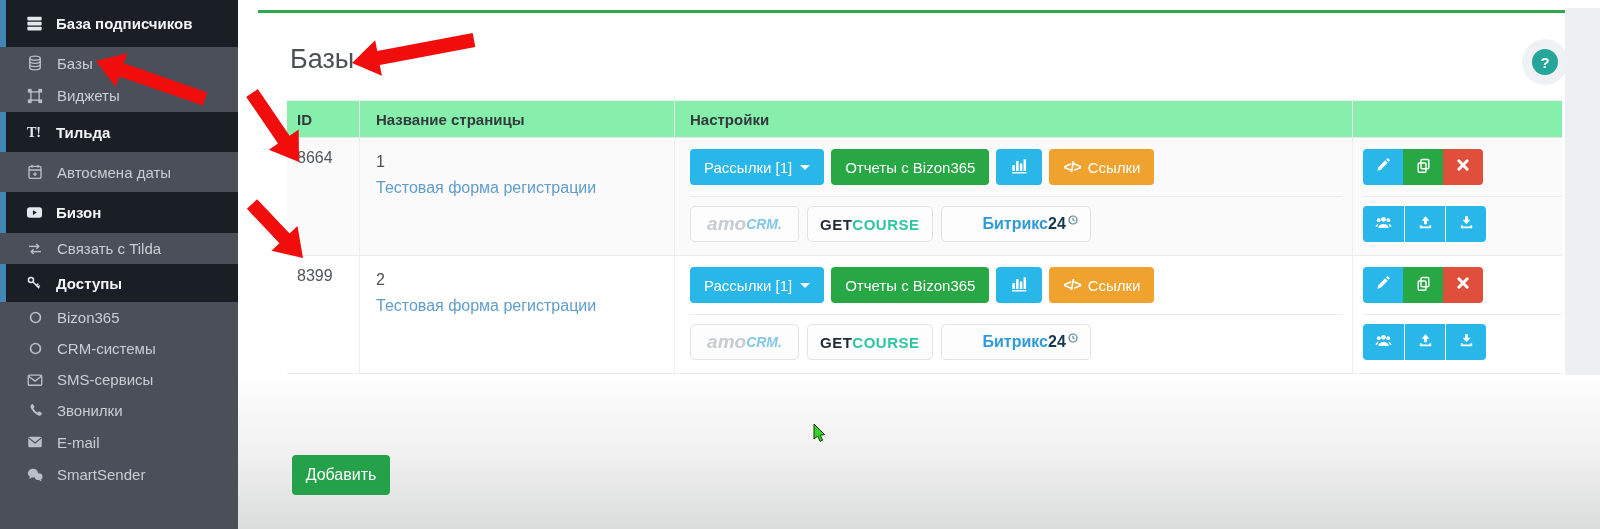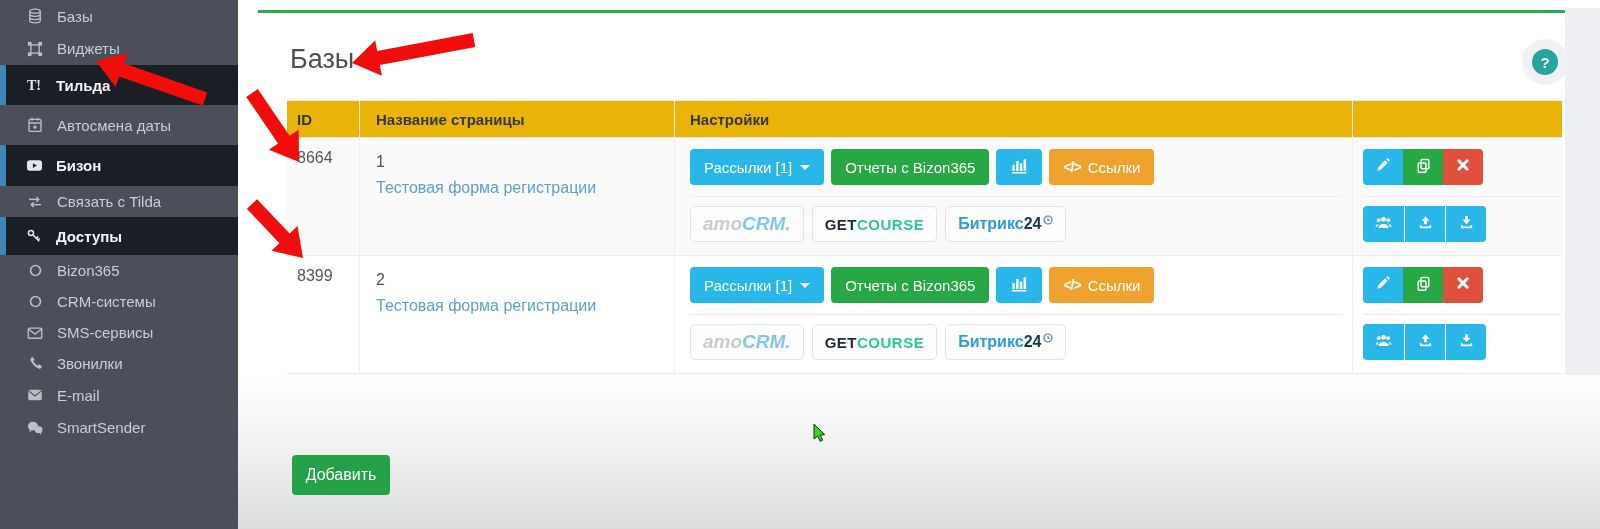--- a/index.html
+++ b/index.html
@@ -22,21 +22,21 @@
   .bottom-fade { position:absolute; left:238px; top:375px; width:1362px; height:154px;
                  background:linear-gradient(180deg,#ffffff 0%,#efefef 55%,#dbdcdc 100%); z-index:0; }
   .green-line { position:absolute; left:258px; top:10px; width:1307px; height:3px; background:#2ba84f; z-index:1; }
   .page-title { position:absolute; left:290px; top:44px; font-size:27px; color:#4b5055; z-index:1; }
   .help-wrap { position:absolute; left:1522px; top:39px; width:46px; height:46px; border-radius:50%; background:#f0f1f4; z-index:1; }
   .help-btn { position:absolute; left:10px; top:10px; width:26px; height:26px; border-radius:50%; background:#26a69a;
               color:#fff; font-weight:bold; font-size:15px; display:flex; align-items:center; justify-content:center; cursor:pointer; }
 
   
   .table { position:absolute; left:287px; top:100px; width:1275px; z-index:1; border-top:1px solid #efefef; }
-  .t-head { display:flex; border-bottom:1px solid #e7e7e7; height:37px; background:#eab308; }
+  .t-head { display:flex; border-bottom:1px solid #e7e7e7; height:37px; background:#86efac; }
   .t-head > div { font-size:15px; font-weight:bold; color:#34393e; display:flex; align-items:center; }
   .t-row { display:flex; border-bottom:1px solid #ececec; }
   .t-row.odd { background:#fafafa; }
   .t-row.even { background:#fff;justify-content:space-between; }
   .col-id { width:73px; border-right:1px solid #eeeeee; padding-left:10px; }
   .col-name { width:315px; border-right:1px solid #eeeeee; padding-left:16px; }
   .col-set { width:678px; border-right:1px solid #eeeeee; padding-left:15px; padding-right:10px; }
   .col-act { width:209px; padding-left:10px; }
   .t-row .col-id { font-size:16px; color:#50565c; padding-top:11px; }
   .t-row .col-name { padding-top:11px; font-size:16px; color:#4c5258; line-height:26px; }
@@ -52,24 +52,24 @@
   .btn-green { background:#28a745; }
   .btn-orange { background:#f0a22e; }
   .btn-icon { width:46px; padding:0; }
   .caret { display:inline-block; width:0; height:0; border-left:5px solid transparent; border-right:5px solid transparent;
            border-top:5px solid #fff; margin-left:8px; }
   .code-glyph { font-weight:bold; margin-right:7px; font-size:14px; letter-spacing:-1px; }
 
   .logo-btn { display:inline-flex; align-items:center; justify-content:center; height:36px; min-width:109px; padding:0 12px;
               background:#fdfdfd; border:1px solid #e3e3e3; border-radius:5px; margin-right:8px; cursor:pointer; }
   .amo-gray { font-style:italic; font-weight:bold; font-size:19px; color:#c7ccd1; }
-  .amo-blue { font-style:italic; font-weight:bold; font-size:19px; color:#82c7ea; }
+  .amo-blue { font-style:italic; font-weight:bold; font-size:14px; color:#82c7ea; }
   .gc-dark { font-weight:bold; font-size:15px; color:#212b36; letter-spacing:.5px; }
   .gc-teal { font-weight:bold; font-size:15px; color:#2ec5a2; letter-spacing:.5px; }
-  .bx-blue { font-weight:bold; font-size:16px; color:#2f9ad8; }
+  .bx-blue { font-weight:bold; font-size:16px; color:#2f9ad8;margin-left:29px; }
   .bx-dark { font-weight:bold; font-size:16px; color:#16384f; }
   .bx-clock { margin-left:2px; margin-top:-8px; }
 
   .act-group { display:inline-flex; border-radius:4px; overflow:hidden; }
   .act-btn { width:40px; height:36px; display:flex; align-items:center; justify-content:center; cursor:pointer; }
   .act-cyan { background:#29b6e8; }
   .act-green { background:#28a745; }
   .act-red { background:#e04e3c; }
   .act-group2 .act-btn { width:41px; background:#29b6e8; }
   .act-group2 .act-btn + .act-btn { border-left:1px solid #ffffff; }
@@ -79,20 +79,32 @@
 
   .annotation-layer { position:absolute; left:0; top:0; width:1600px; height:529px; z-index:10; pointer-events:none; }
 </style>
 </head>
 <body>
 
 <div id="canvas">
 
   <div class="sidebar">
 
+    <div class="side-item top" style="height:47px">
+      <span class="ico">
+        <svg width="19" height="19" viewBox="0 0 24 24">
+            <g fill="currentColor">
+              <rect x="3" y="3.5" width="18" height="4.6" rx="1"></rect>
+              <rect x="3" y="9.8" width="18" height="4.6" rx="1"></rect>
+              <rect x="3" y="16.1" width="18" height="4.6" rx="1"></rect>
+            </g>
+          </svg>
+      </span>
+      <span>База подписчиков</span>
+    </div>
 
     <div class="side-item sub" style="height:32px">
       <span class="ico">
         <svg width="18" height="18" viewBox="0 0 24 24" fill="none" stroke="currentColor" stroke-width="1.8">
             <ellipse cx="12" cy="5.5" rx="7" ry="2.7"></ellipse>
             <path d="M5 5.5v4.3c0 1.5 3.1 2.7 7 2.7s7-1.2 7-2.7V5.5"></path>
             <path d="M5 9.8v4.3c0 1.5 3.1 2.7 7 2.7s7-1.2 7-2.7V9.8"></path>
             <path d="M5 14.1v4.3c0 1.5 3.1 2.7 7 2.7s7-1.2 7-2.7v-4.3"></path>
           </svg>
       </span>

